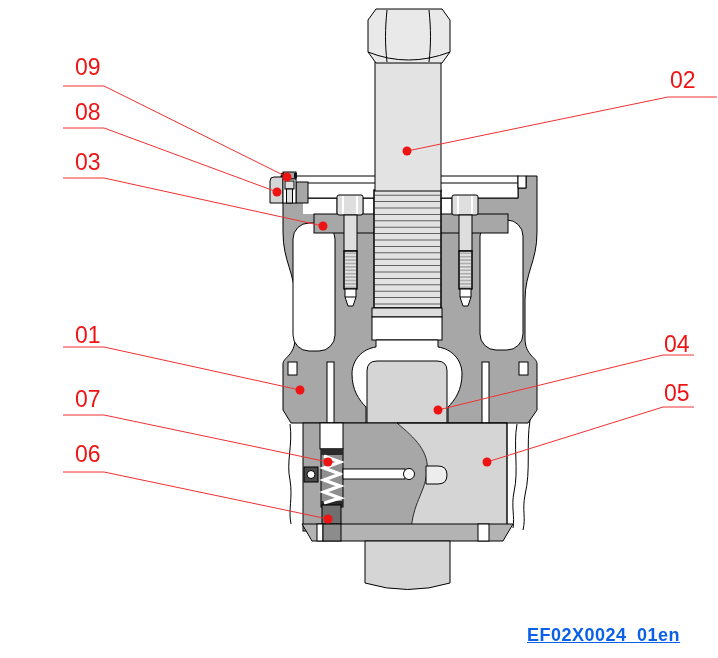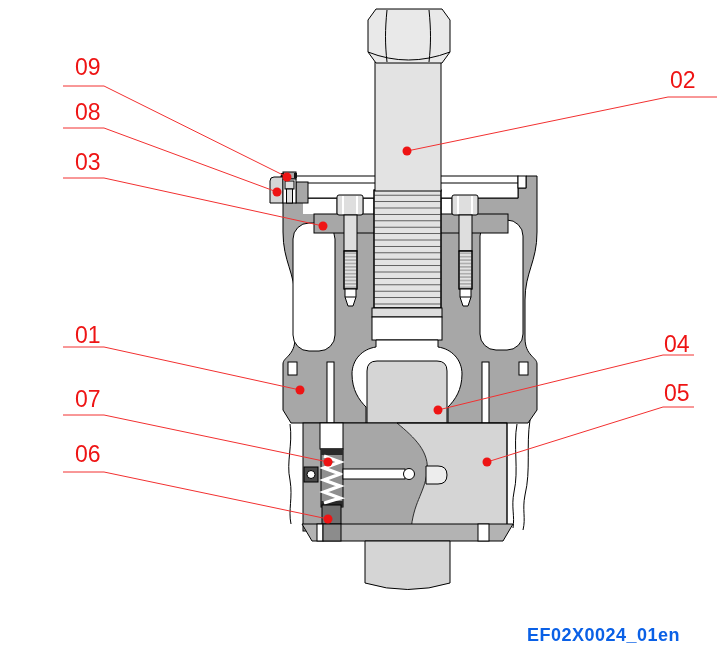--- a/index.html
+++ b/index.html
@@ -20,21 +20,21 @@
   .whtq{fill:#ffffff;stroke:none;}
   .metal{fill:var(--metal-gray);stroke:var(--outline);stroke-width:1;}
   .stem{fill:var(--stem-gray);stroke:var(--outline);stroke-width:1;}
   .hex{fill:var(--hex-gray);stroke:var(--outline);stroke-width:1;}
   .leader{stroke:var(--leader-red);stroke-width:1;fill:none;}
   .dot{fill:var(--callout-red);stroke:none;}
   .callout-label{font:23px "Liberation Sans",sans-serif;fill:var(--callout-red);}
   .caption{position:absolute;left:21px;top:624px;font-size:18px;font-style:italic;
            color:var(--caption-black);}
   .doc-code{position:absolute;left:527px;top:625px;font-size:18px;font-weight:600;
-            letter-spacing:.5px;color:var(--code-blue);}
+            letter-spacing:.5px;color:var(--code-blue);text-decoration:underline;}
 </style>
 </head>
 <body>
 
 <div class="page">
 
 <svg width="718" height="658" viewBox="0 0 718 658">
   <defs>
     <pattern id="thrBig" width="10" height="6.4" patternUnits="userSpaceOnUse">
       <path d="M0,3.2 H10" stroke="#4a4a4a" stroke-width="0.9"></path>

